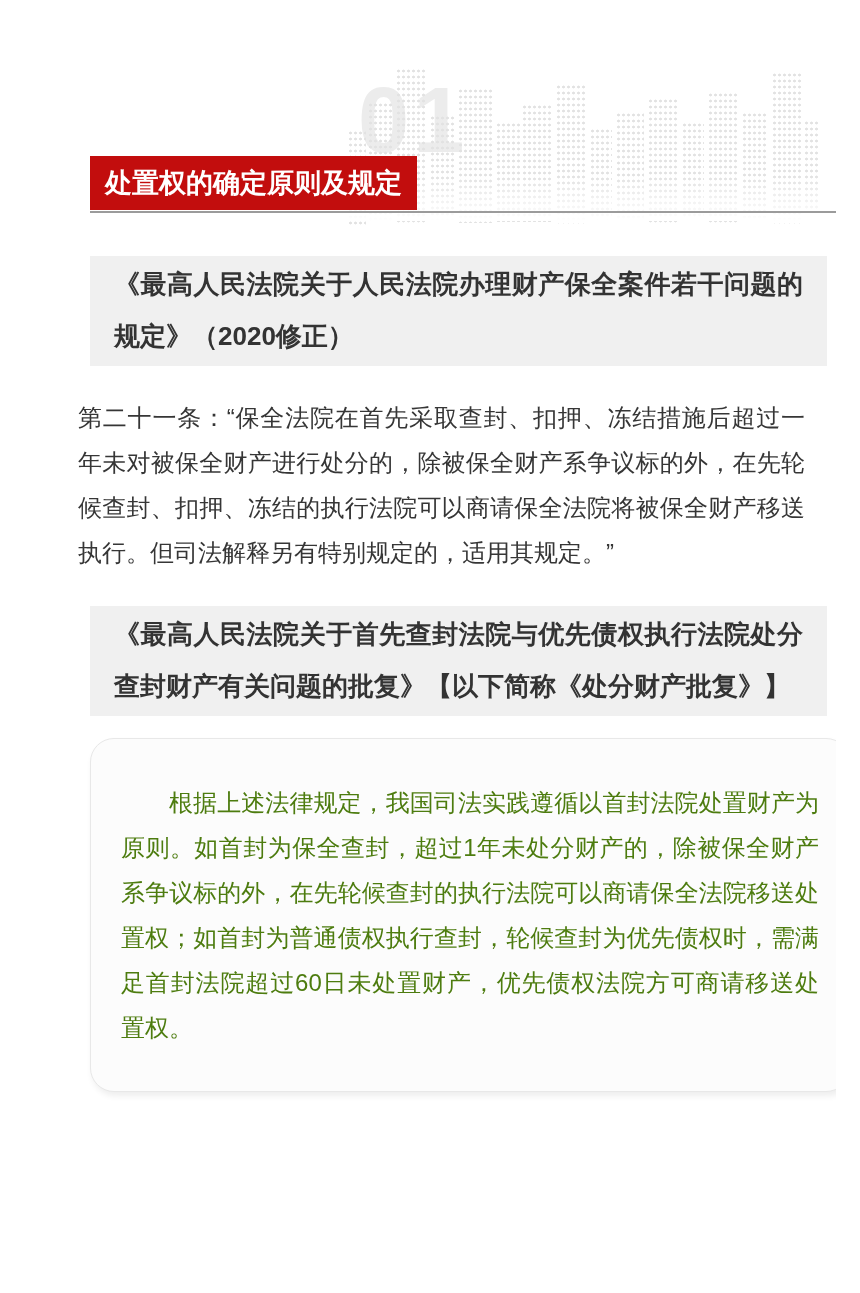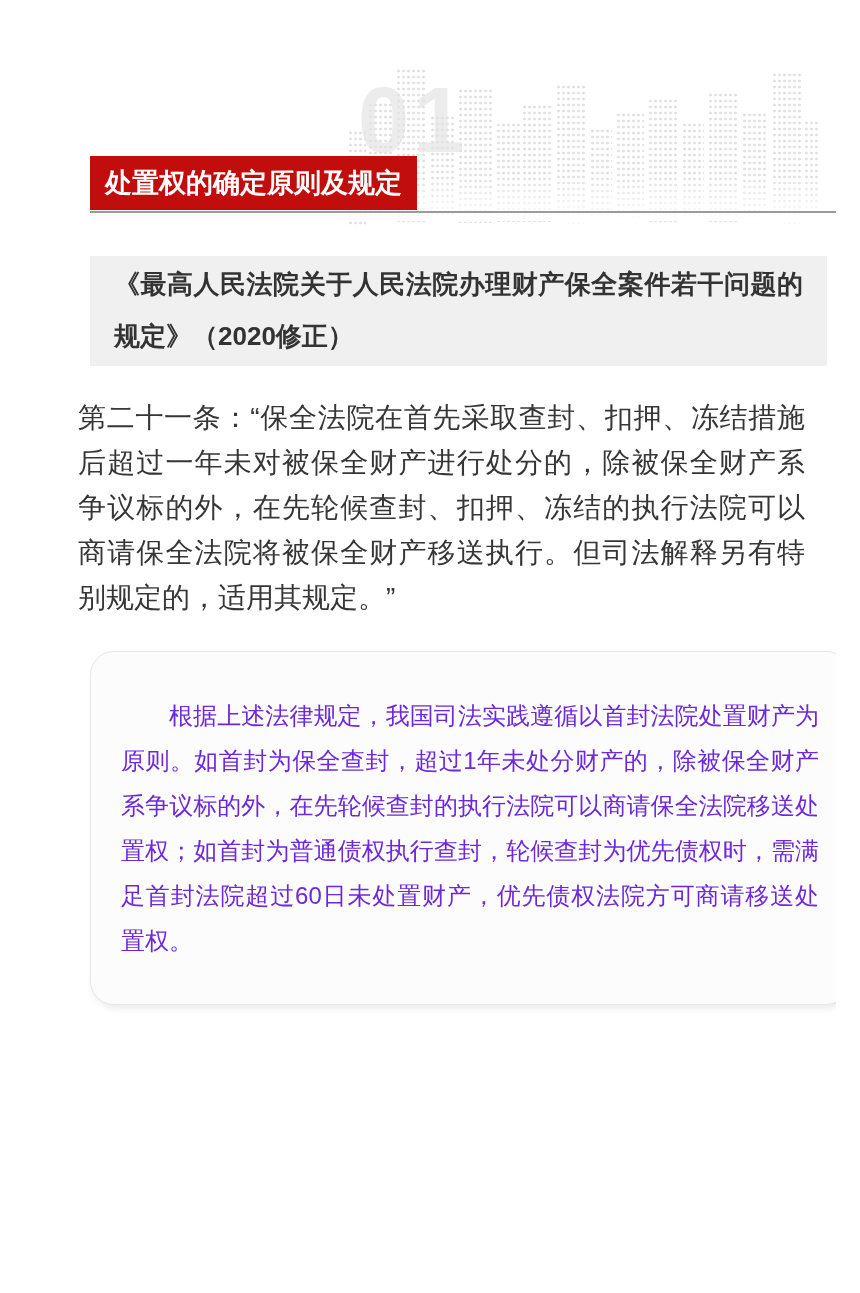--- a/index.html
+++ b/index.html
@@ -42,33 +42,33 @@
     padding:0 15px; white-space:nowrap; z-index:2;
   }
   
   .content { position:absolute; left:30px; top:196px; width:760px; color:#363636; }
   .law-box {
     width:737px; background:#f0f0f0; color:#333333;
     font-size:26px; font-weight:bold; line-height:52px;
     padding:2px 24px 4px; text-align:justify;
   }
   .law-body {
-    width:727px; font-size:28px; line-height:45px;
+    width:727px; font-size:24px; line-height:45px;
     text-align:justify; margin:29px 0 31px; color:#363636;
   }
   .law-box + .law-body { margin-top:29px; }
   .summary-box {
     width:760px; margin-top:22px;
     background:#fcfcfc; border:1px solid #e8e8e8; border-radius:24px;
     box-shadow:2px 4px 6px rgba(0,0,0,0.07);
     padding:29px 18px; 
   }
   .summary-text {
     font-size:24px; line-height:45px; text-align:justify;
-    text-indent:2em; color:#6d28d9;
+    text-indent:2em; color:#4d7c0f;
   }
 </style>
 </head>
 <body>
 
 <div class="page">
 
   <div class="skyline">
     <div class="wm">01</div>
     <i class="b" style="left:288px;top:70px;width:18px;height:95px;"></i>
@@ -93,20 +93,21 @@
   <div class="header">
     <div class="rule"></div>
     <div class="banner">处置权的确定原则及规定</div>
   </div>
 
   <div class="content">
 
     <div class="law-box">《最高人民法院关于人民法院办理财产保全案件若干问题的规定》（2020修正）</div>
     <p class="law-body">第二十一条：“保全法院在首先采取查封、扣押、冻结措施后超过一年未对被保全财产进行处分的，除被保全财产系争议标的外，在先轮候查封、扣押、冻结的执行法院可以商请保全法院将被保全财产移送执行。但司法解释另有特别规定的，适用其规定。”</p>
 
+    <div class="law-box">《最高人民法院关于首先查封法院与优先债权执行法院处分查封财产有关问题的批复》【以下简称《处分财产批复》】</div>
 
     <div class="summary-box">
       <p class="summary-text">根据上述法律规定，我国司法实践遵循以首封法院处置财产为原则。如首封为保全查封，超过1年未处分财产的，除被保全财产系争议标的外，在先轮候查封的执行法院可以商请保全法院移送处置权；如首封为普通债权执行查封，轮候查封为优先债权时，需满足首封法院超过60日未处置财产，优先债权法院方可商请移送处置权。</p>
     </div>
 
   </div>
 
   <div class="page-border-right"></div>
 </div>
 

